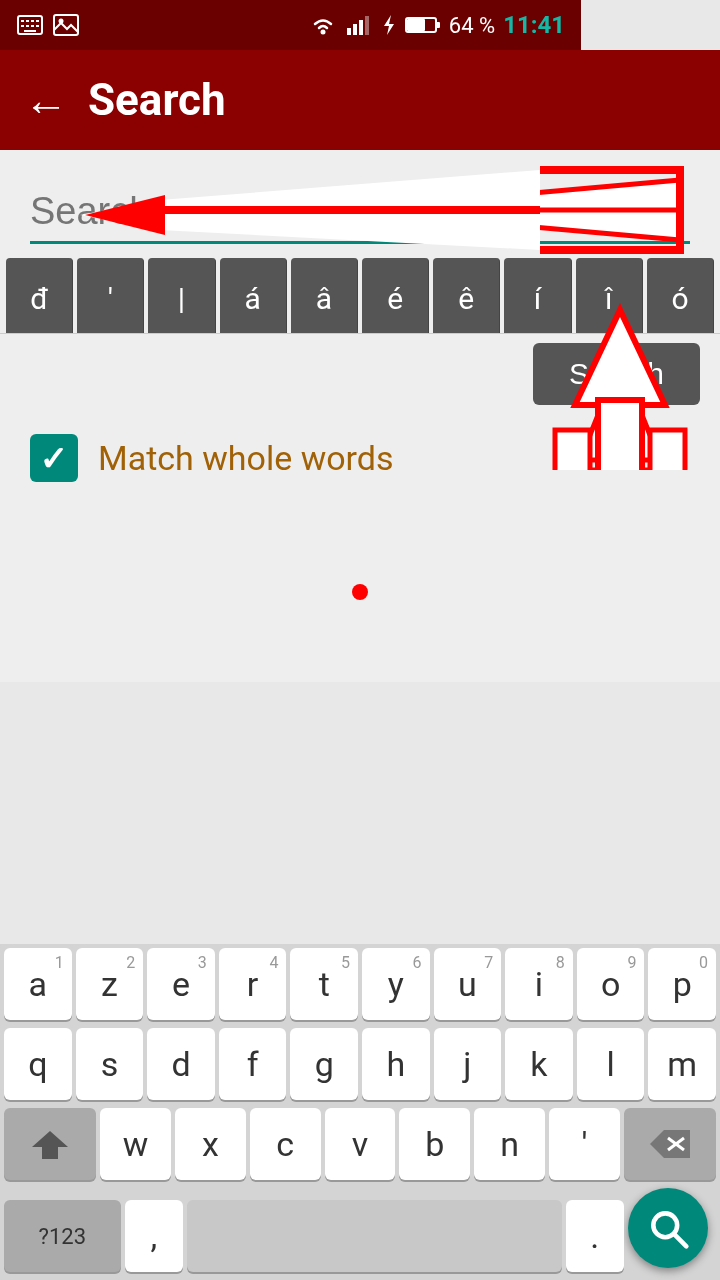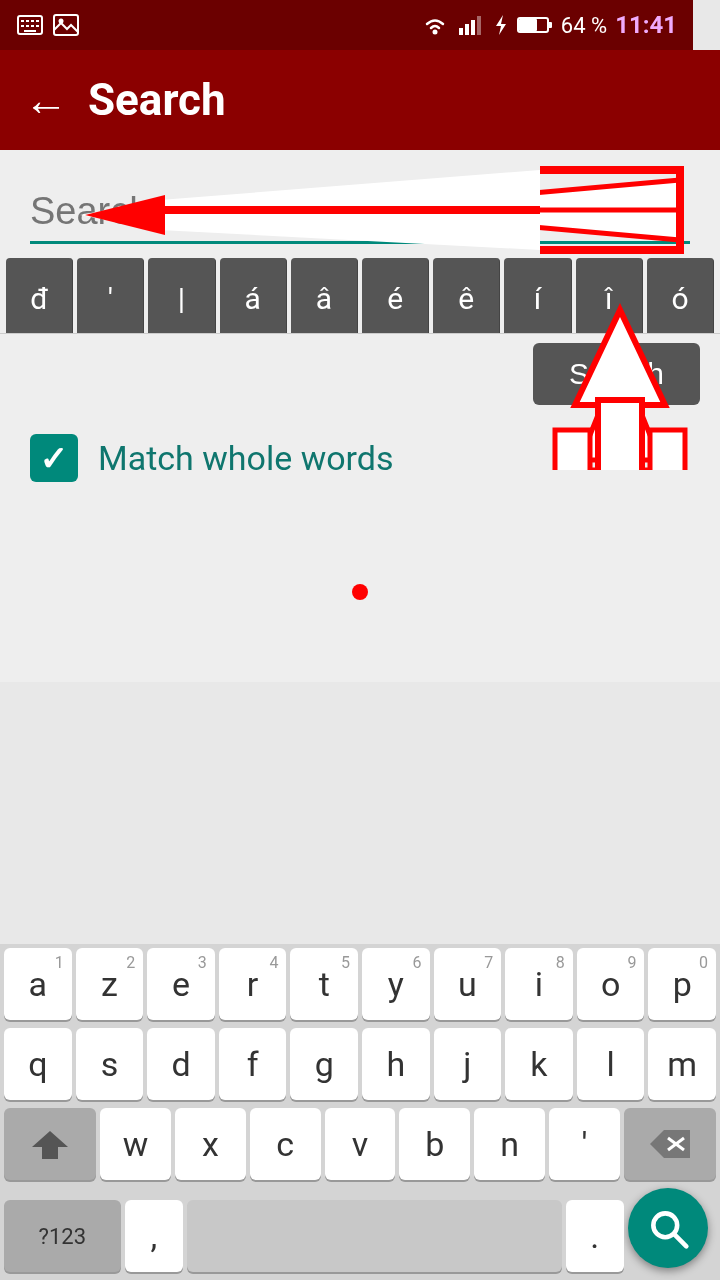--- a/index.html
+++ b/index.html
@@ -7,21 +7,21 @@
     body {
       width: 720px;
       height: 1280px;
       overflow: hidden;
       font-family: 'Roboto', Arial, sans-serif;
       background: #e8e8e8;
     }
 
     
     .status-bar {
-      width: 693px;
+      width: 581px;
       height: 50px;
       background: #6b0000;
       display: flex;
       align-items: center;
       justify-content: flex-end;
       padding: 0 16px;
       gap: 8px;
     }
     .status-bar .left-icons {
       display: flex;
@@ -145,21 +145,21 @@
       justify-content: center;
       cursor: pointer;
     }
     .checkbox-teal .checkmark {
       color: white;
       font-size: 34px;
       font-weight: bold;
     }
     .match-label {
       font-size: 34px;
-      color: #0f766e;
+      color: #a16207;
     }
 
     
     .red-dot-area {
       background: #eeeeee;
       height: 180px;
       display: flex;
       align-items: center;
       justify-content: center;
     }
@@ -287,21 +287,21 @@
     <svg width="16" height="22" viewBox="0 0 16 22" fill="white">
       <polygon points="10,1 3,12 8,12 6,21 13,10 8,10" fill="white"></polygon>
     </svg>
 
     <svg width="36" height="20" viewBox="0 0 36 20" fill="none">
       <rect x="1" y="3" width="30" height="14" rx="2" stroke="white" stroke-width="2"></rect>
       <rect x="31" y="7" width="4" height="6" rx="1" fill="white"></rect>
       <rect x="2" y="4" width="18" height="12" rx="1" fill="white"></rect>
     </svg>
     <span style="font-size:22px;color:white;">64 %</span>
-    <span style="font-size:24px;color:#f0abfc;font-weight:bold;">11:41</span>
+    <span style="font-size:24px;color:#14b8a6;font-weight:bold;">11:41</span>
   </div>
 </div>
 
 <div class="app-bar">
   <span class="back-btn" style="font-size:44px;color:white;cursor:pointer;">←</span>
   <span class="title">Search</span>
 </div>
 
 <div style="position:relative; background:#eeeeee;">
 

